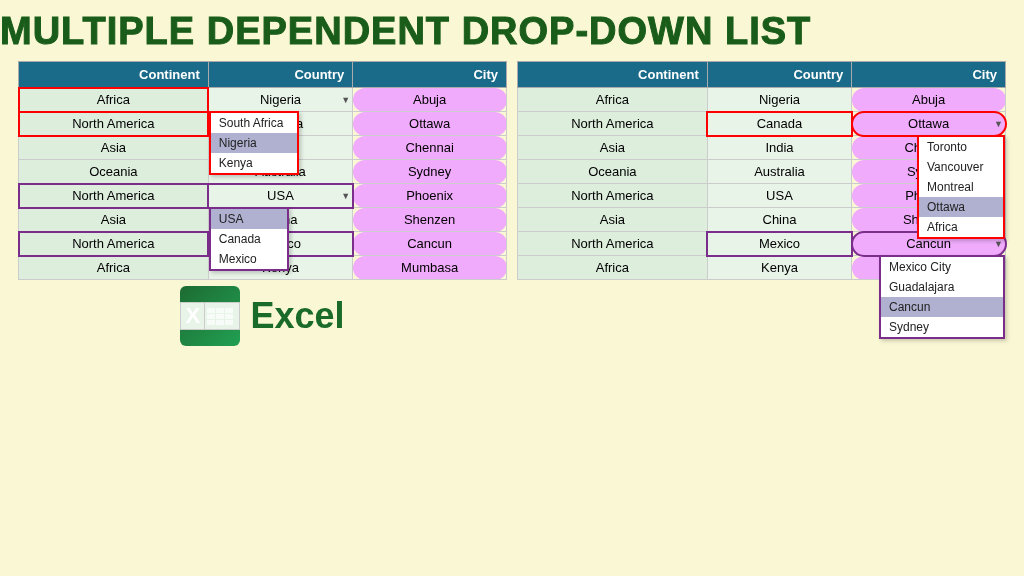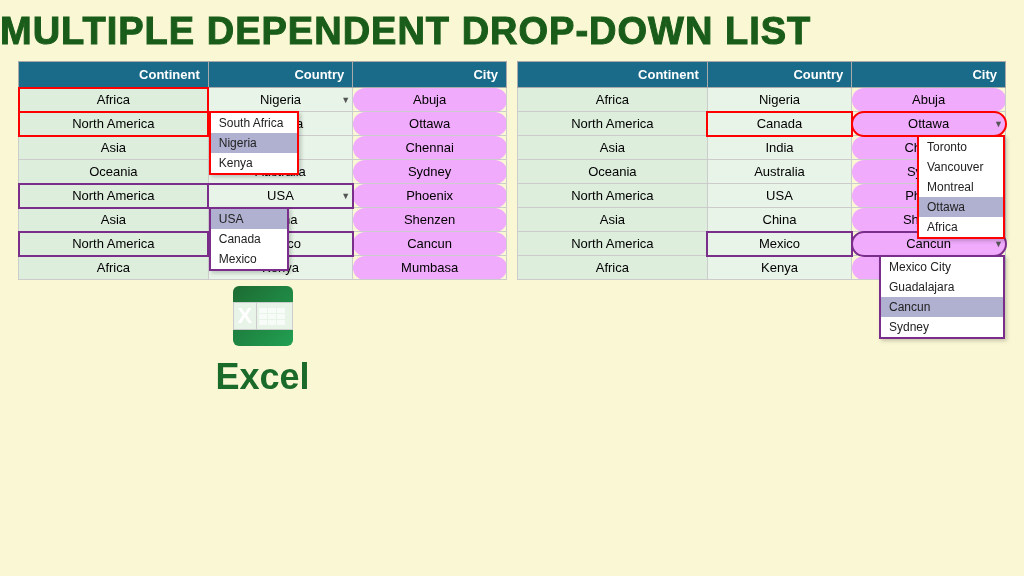--- a/index.html
+++ b/index.html
@@ -100,21 +100,20 @@
     }
     .dropdown-menu-purple {
       border: 2px solid #7b2d8b;
     }
     .excel-logo-area {
       display: flex;
       align-items: center;
       justify-content: center;
       gap: 10px;
       margin-top: 6px;
-      flex-direction: column;
     }
     .excel-icon {
       width: 60px;
       height: 60px;
       background: linear-gradient(135deg, #1d6b32, #21a052);
       border-radius: 6px;
       display: flex;
       align-items: center;
       justify-content: center;
       color: white;

